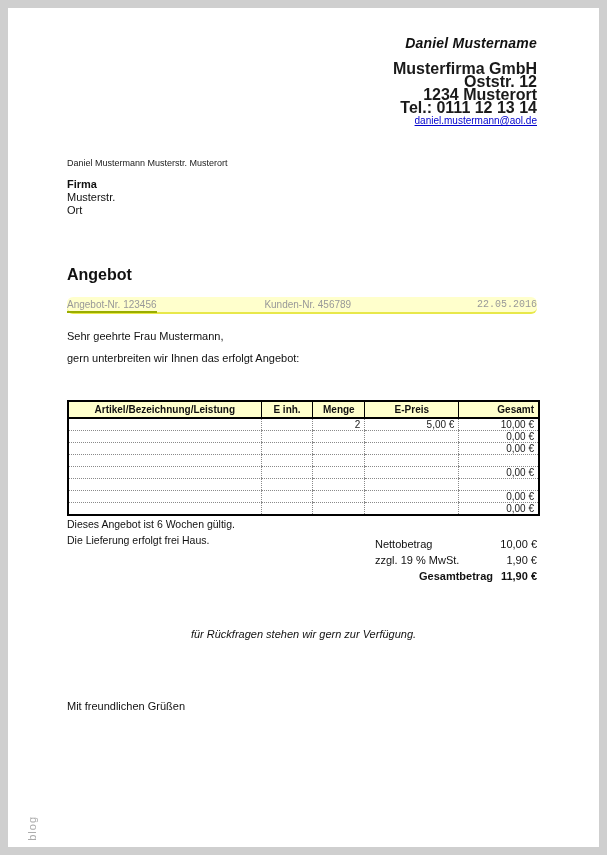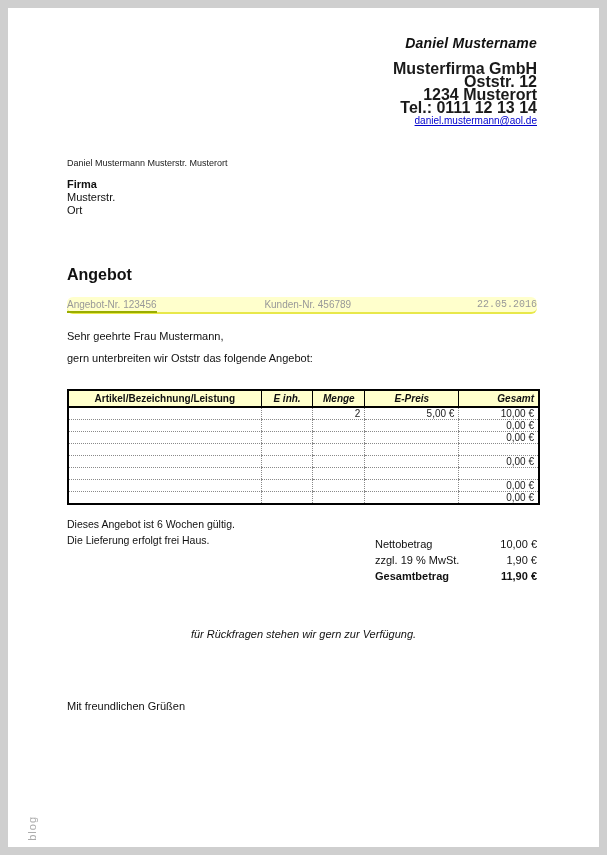--- a/index.html
+++ b/index.html
@@ -47,34 +47,34 @@
   }
   .meta-offer span { border-bottom: 2px solid #9aad00; padding-bottom: 1px; }
   .meta-date { text-align: right; font-family: Liberation Mono, monospace; }
 
   
   .salutation { position: absolute; top: 322px; left: 59px; font-size: 11px; }
   .intro      { position: absolute; top: 344px; left: 59px; font-size: 11px; }
 
   
   .items {
-    position: absolute; top: 381px; left: 59px;
+    position: absolute; top: 392px; left: 59px;
     width: 473px;
     border-collapse: collapse;
     font-size: 10px;
     border: 2px solid #000;
   }
   .items th {
     background: #ffffcc;
     border-bottom: 2px solid #000;
     font-weight: bold;
     padding: 2px 4px;
     height: 15px;
   }
-  .items th + th { border-left: 1px solid #000; font-style: italic; }
+  .items th + th { border-left: 1px solid #000; }
   .items td {
     border-bottom: 1px dotted #8a8a8a;
     height: 12px;
     padding: 0 4px;
     color: #1a1a1a;
   }
   .items td + td { border-left: 1px dotted #8a8a8a; }
   .items tr:last-child td { border-bottom: none; }
   .col-artikel { width: 41%; text-align: center; }
   .col-einh    { width: 11%; text-align: center; }
@@ -83,21 +83,21 @@
   .col-gesamt  { width: 17%; text-align: right; }
   .items td.col-artikel { text-align: left; }
   .items td.col-menge,
   .items td.col-epreis,
   .items td.col-gesamt { text-align: right; }
 
   
   .conditions { position: absolute; top: 508px; left: 59px; font-size: 10.5px; line-height: 16px; }
   .totals { position: absolute; top: 528px; left: 367px; right: 62px; font-size: 11px; }
   .totals-row { display: flex; justify-content: space-between; line-height: 16px; }
-  .totals-row.total { font-weight: bold; }
+  .totals-row.total { font-weight: bold; margin-left: 44px; }
 
   
   .closing {
     position: absolute; top: 618px; left: 0; right: 0;
     text-align: center;
     font-style: italic;
     font-size: 11px;
     line-height: 16px;
     color: #111;
   }
@@ -143,21 +143,21 @@
 
   <div class="meta-bar">
     <div class="meta-offer">
       <span>Angebot-Nr. 123456</span>
     </div>
     <div class="meta-customer">Kunden-Nr. 456789</div>
     <div class="meta-date">22.05.2016</div>
   </div>
 
   <div class="salutation">Sehr geehrte Frau Mustermann,</div>
-  <div class="intro">gern unterbreiten wir Oststr das folgende Angebot:</div>
+  <div class="intro">gern unterbreiten wir Ihnen das erfolgt Angebot:</div>
 
   <table class="items">
     <thead>
       <tr>
         <th class="col-artikel">Artikel/Bezeichnung/Leistung</th>
         <th class="col-einh">E inh.</th>
         <th class="col-menge">Menge</th>
         <th class="col-epreis">E-Preis</th>
         <th class="col-gesamt">Gesamt</th>
       </tr>

